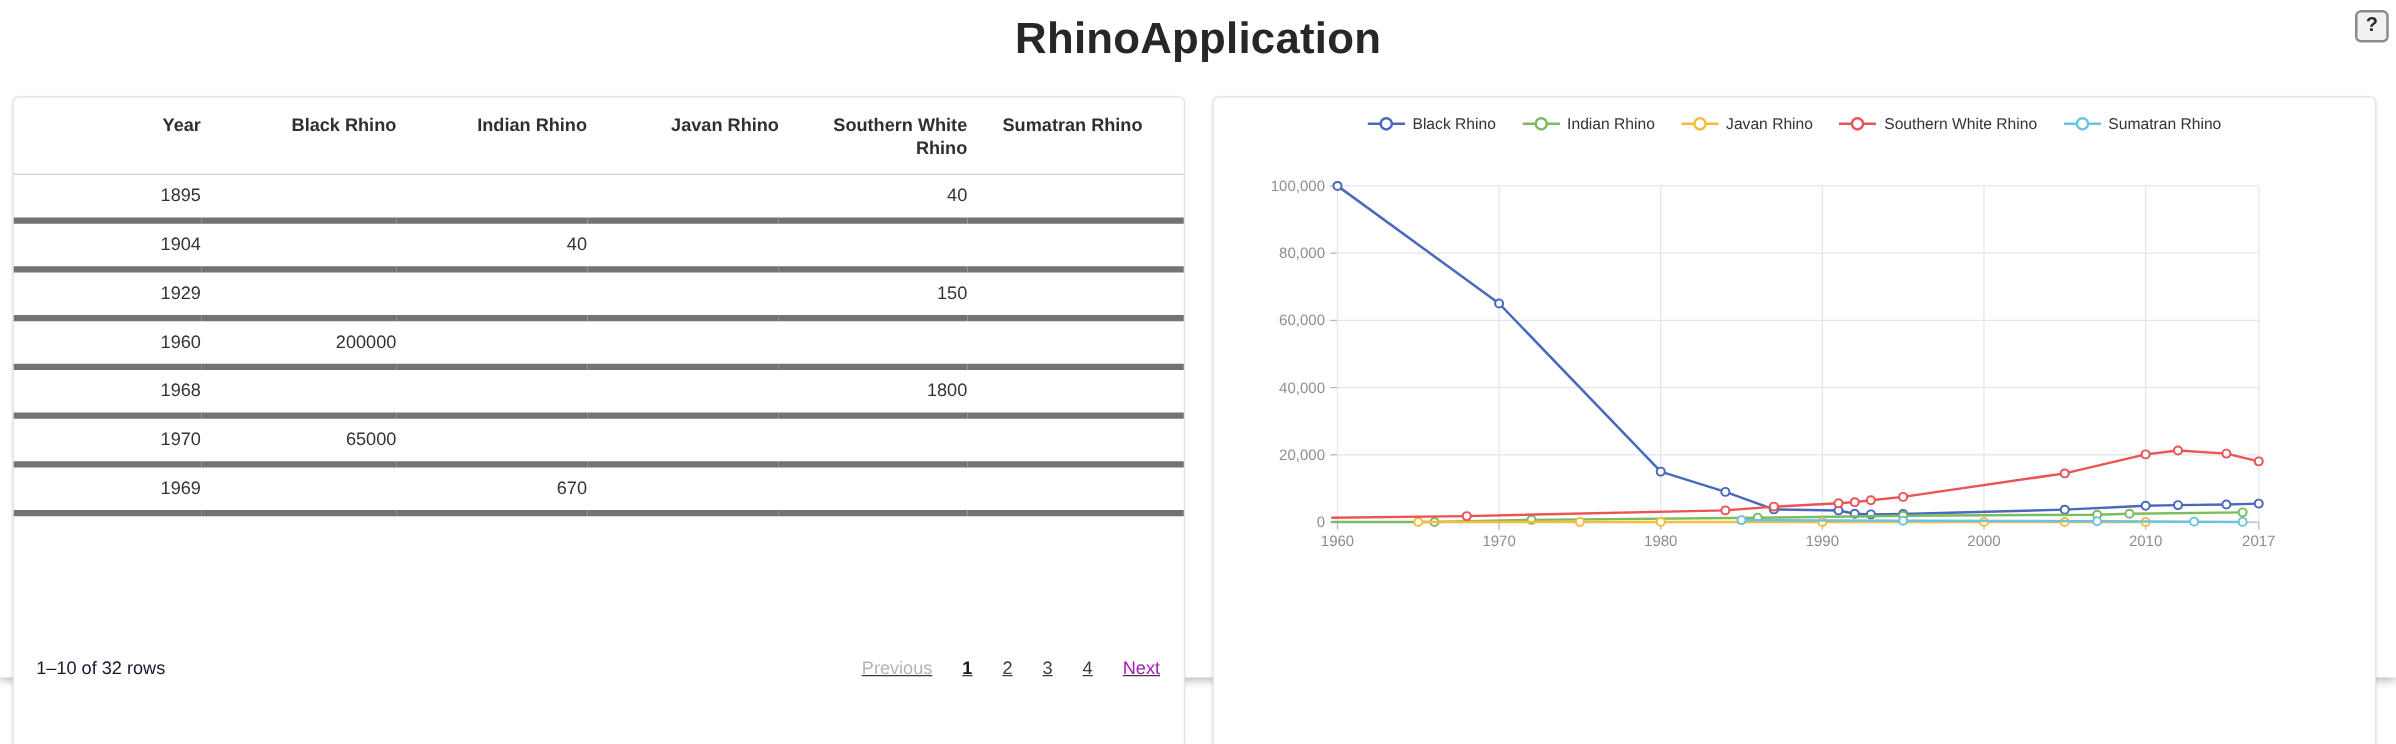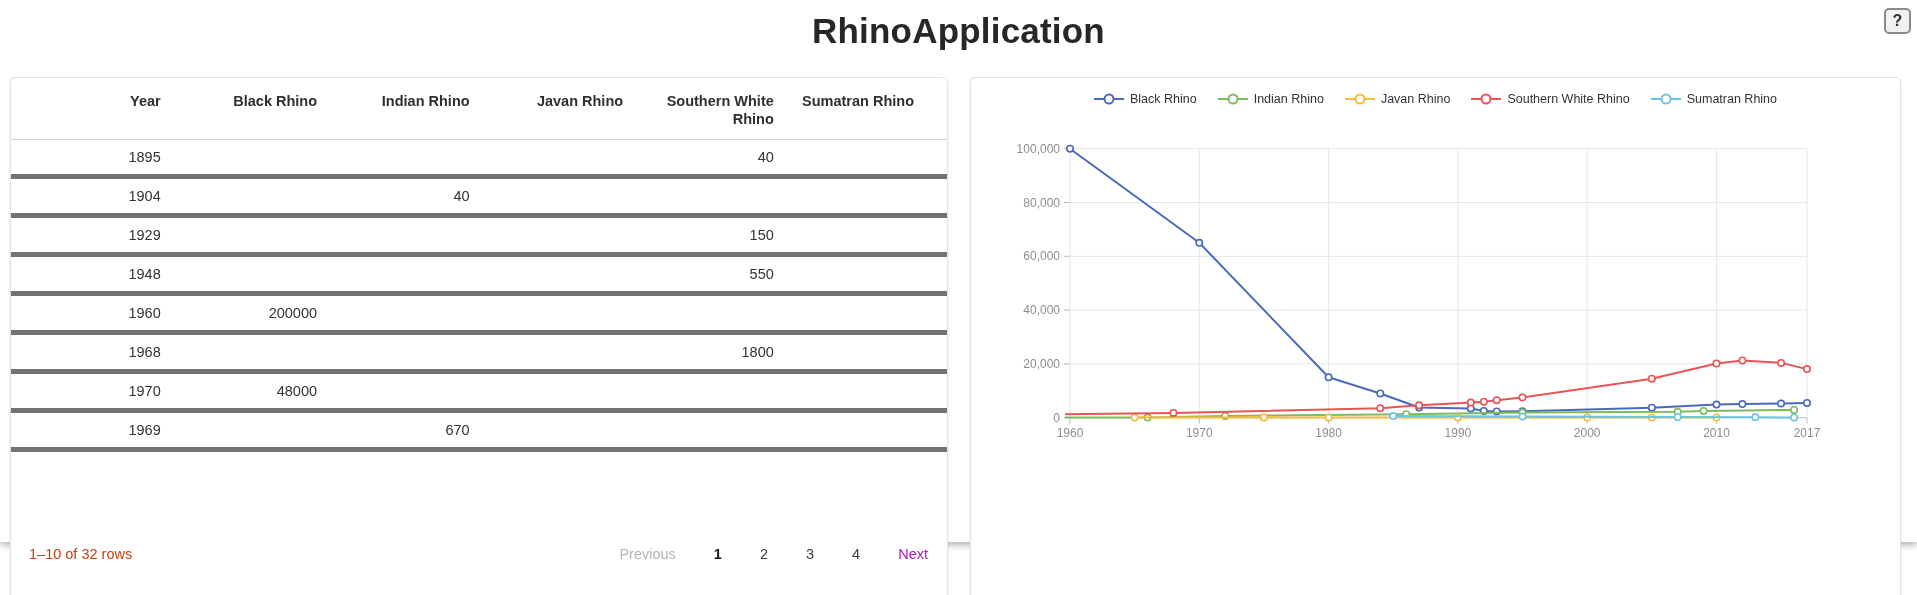--- a/index.html
+++ b/index.html
@@ -24,22 +24,22 @@
   th,td{text-align:right;font-size:14.5px;color:#333;padding:0;}
   thead th{font-weight:bold;vertical-align:top;padding-top:14px;padding-bottom:11px;
     border-bottom:1px solid #cfcfcf;line-height:18px;color:#2f2f2f;}
   tbody td{height:34px;border-bottom:5px solid #737373;font-weight:normal;}
   col.c1{width:16%}col.c2{width:16.7%}col.c3{width:16.3%}
   col.c4{width:16.4%}col.c5{width:16.1%}col.c6{width:18.5%}
   th:last-child,td:last-child{padding-right:33px;}
   
   .table-footer{flex:1;display:flex;align-items:center;justify-content:space-between;
     padding:0 19px 0 18px;}
-  .rows-summary{font-size:14.5px;color:#c2410c;}
-  .pagination{display:flex;align-items:center;gap:38px;font-size:14.5px;color:#3c3c3c;}
+  .rows-summary{font-size:14.5px;color:#0f172a;}
+  .pagination{display:flex;align-items:center;gap:24px;font-size:14.5px;color:#3c3c3c;text-decoration:underline;}
   .pg{cursor:pointer;}
   .pg.prev{color:#b4b4b4;}
   .pg.page{color:#3c3c3c;}
   .pg.page.current{font-weight:bold;color:#181818;}
   .pg.next{color:#a21caf;}
   .pages{display:contents;}
   
   .legend{position:absolute;left:0;right:0;top:14px;display:flex;justify-content:center;
     align-items:center;gap:21px;}
   .legend-item{display:flex;align-items:center;gap:6px;cursor:pointer;}
@@ -96,46 +96,38 @@
             </tr>
             <tr>
               <td>1929</td>
               <td></td>
               <td></td>
               <td></td>
               <td>150</td>
               <td></td>
             </tr>
             <tr>
-              <td>1948</td>
-              <td></td>
-              <td></td>
-              <td></td>
-              <td>550</td>
-              <td></td>
-            </tr>
-            <tr>
               <td>1960</td>
               <td>200000</td>
               <td></td>
               <td></td>
               <td></td>
               <td></td>
             </tr>
             <tr>
               <td>1968</td>
               <td></td>
               <td></td>
               <td></td>
               <td>1800</td>
               <td></td>
             </tr>
             <tr>
               <td>1970</td>
-              <td>48000</td>
+              <td>65000</td>
               <td></td>
               <td></td>
               <td></td>
               <td></td>
             </tr>
             <tr>
               <td>1969</td>
               <td></td>
               <td>670</td>
               <td></td>

